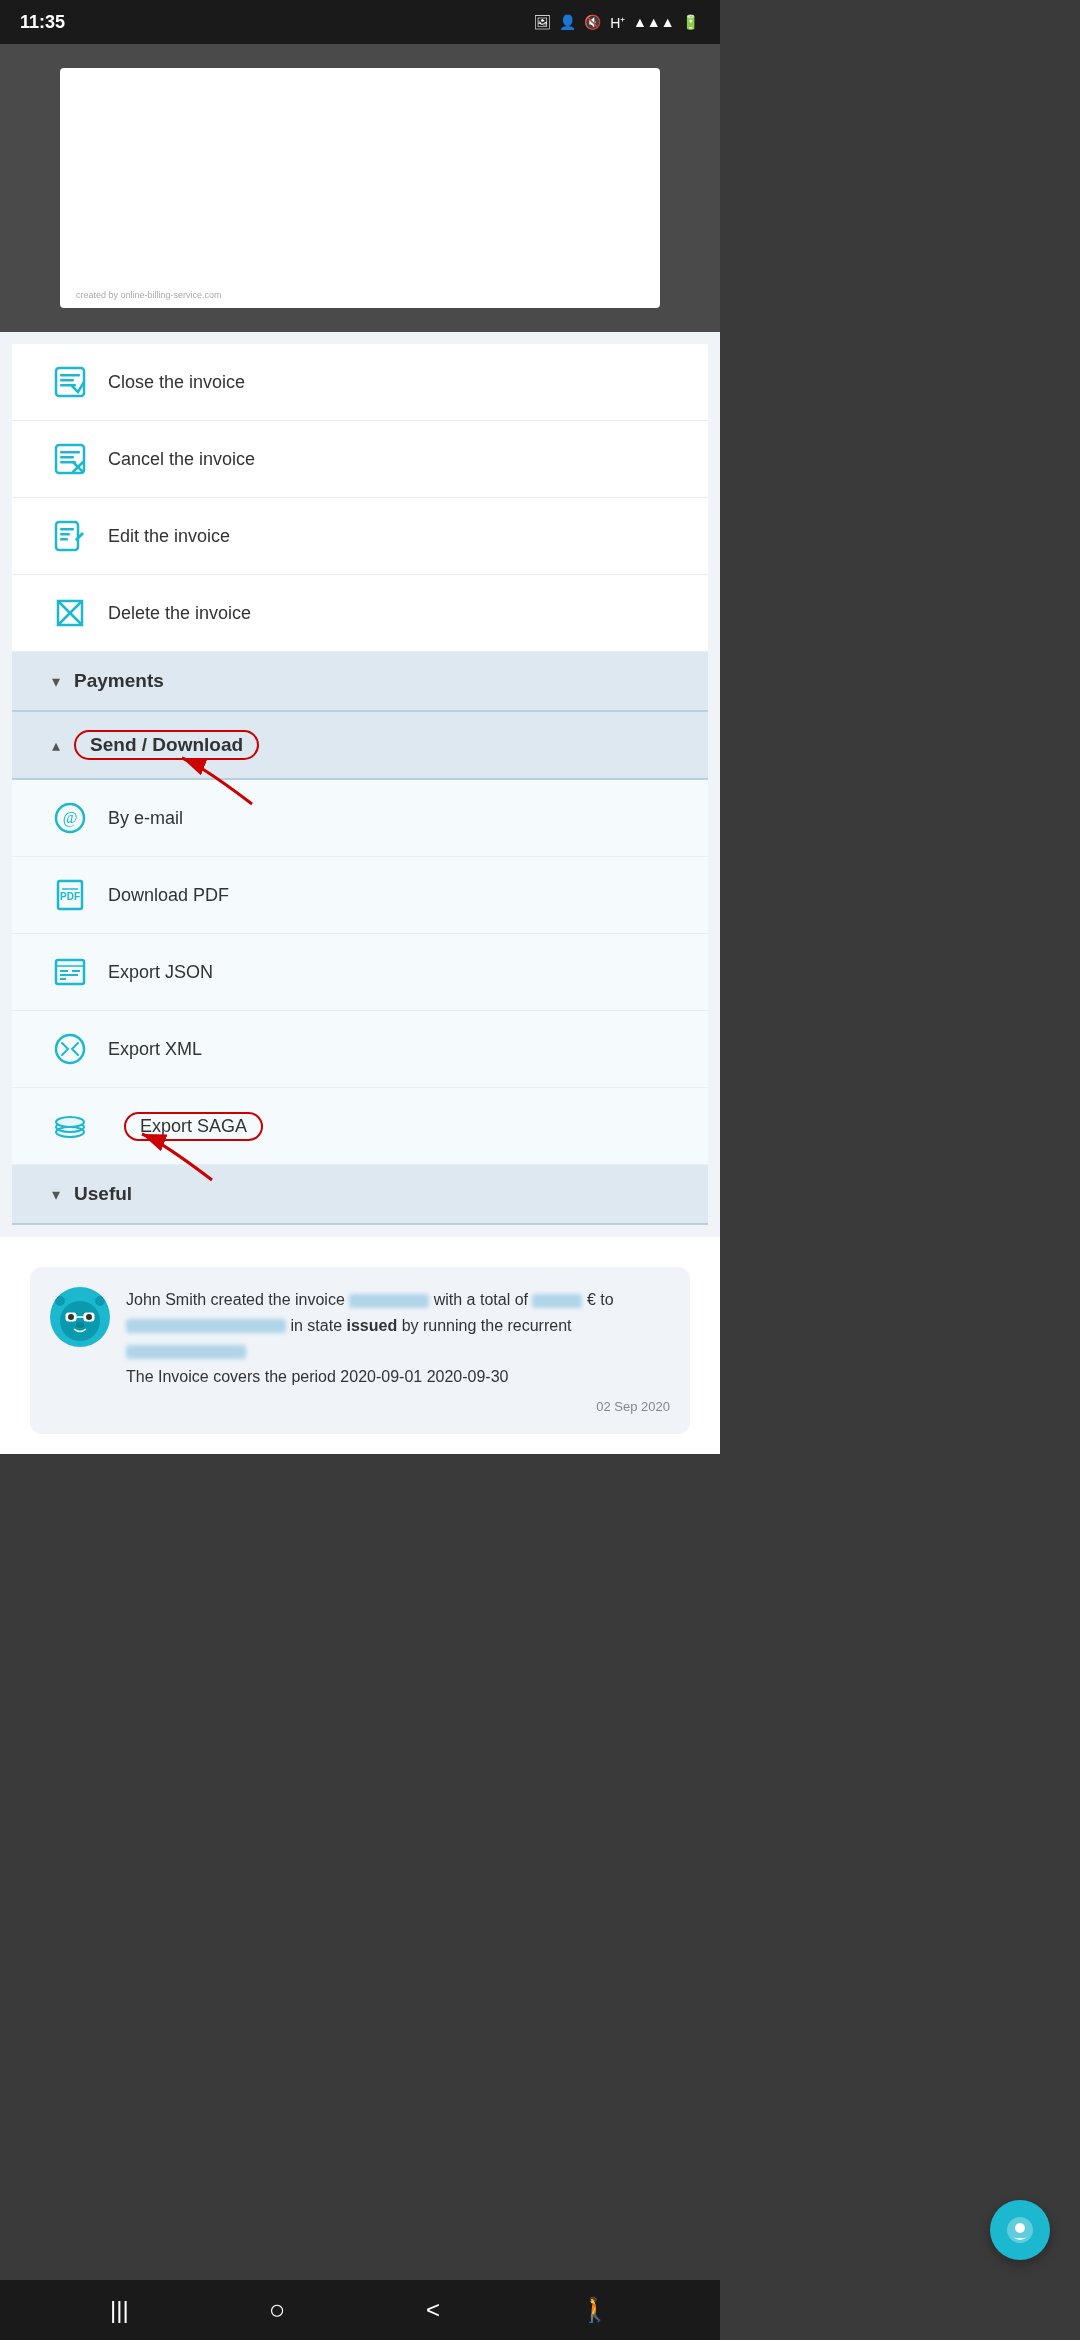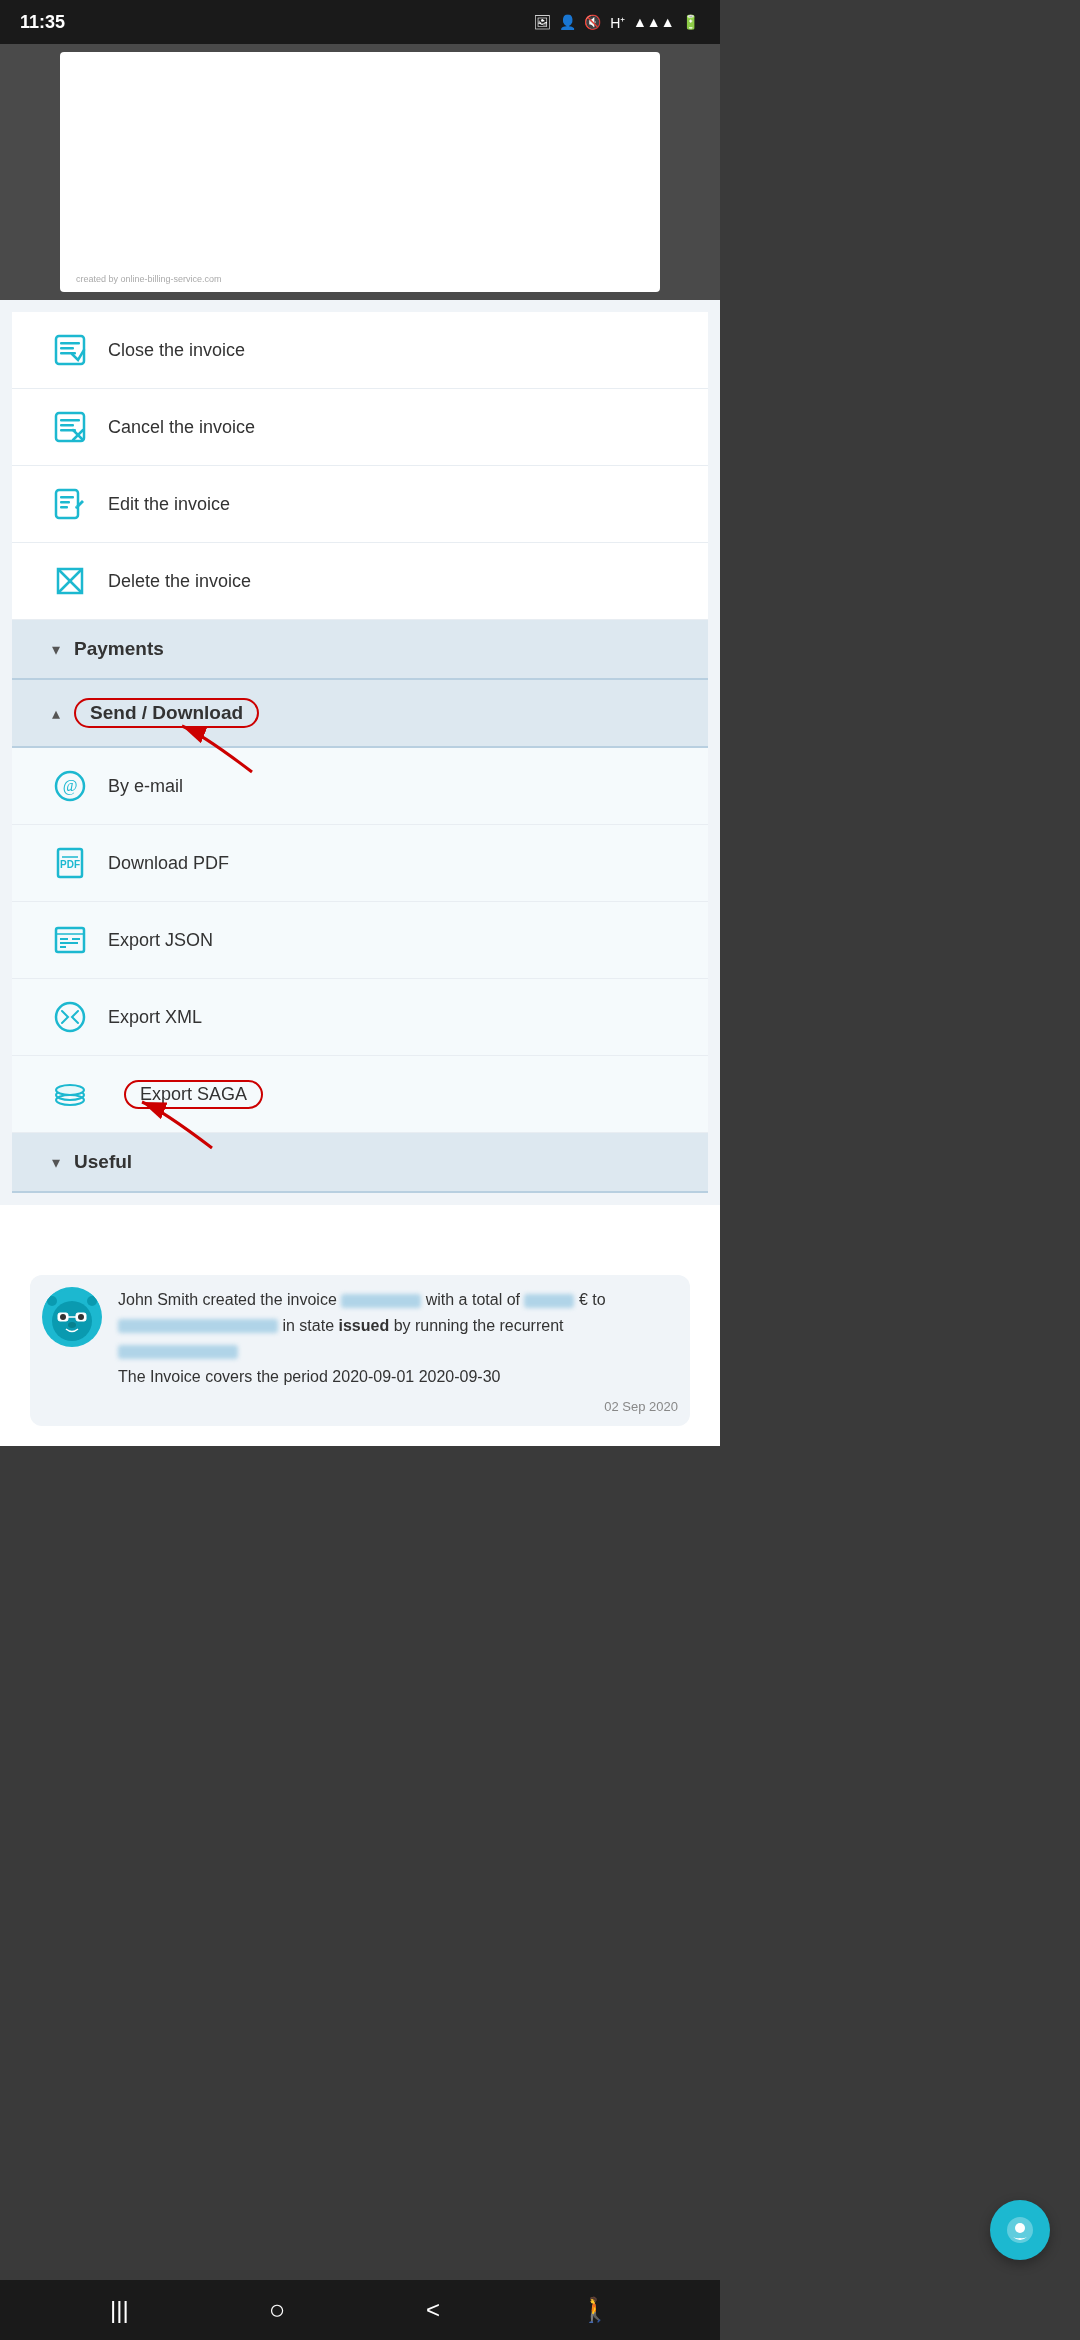--- a/index.html
+++ b/index.html
@@ -35,21 +35,21 @@
       font-size: 14px;
     }
 
     
     .invoice-preview {
       background: #4a4a4a;
       padding: 16px;
       display: flex;
       justify-content: center;
       align-items: center;
-      height: 256px;
+      height: 288px;
     }
     .invoice-paper {
       background: white;
       width: 100%;
       max-width: 600px;
       height: 240px;
       border-radius: 4px;
       padding: 16px;
       position: relative;
       overflow: hidden;
@@ -142,24 +142,23 @@
     }
     .comments-title {
       font-size: 22px;
       font-weight: 700;
       color: #222;
     }
 
     .comment-card {
       background: #f0f4f8;
       border-radius: 12px;
-      padding: 12px;
+      padding: 20px;
       display: flex;
       gap: 16px;
-      margin-top: 40px;
     }
     .comment-avatar {
       width: 60px;
       height: 60px;
       border-radius: 50%;
       background: #1cb8d0;
       flex-shrink: 0;
       display: flex;
       align-items: center;
       justify-content: center;

